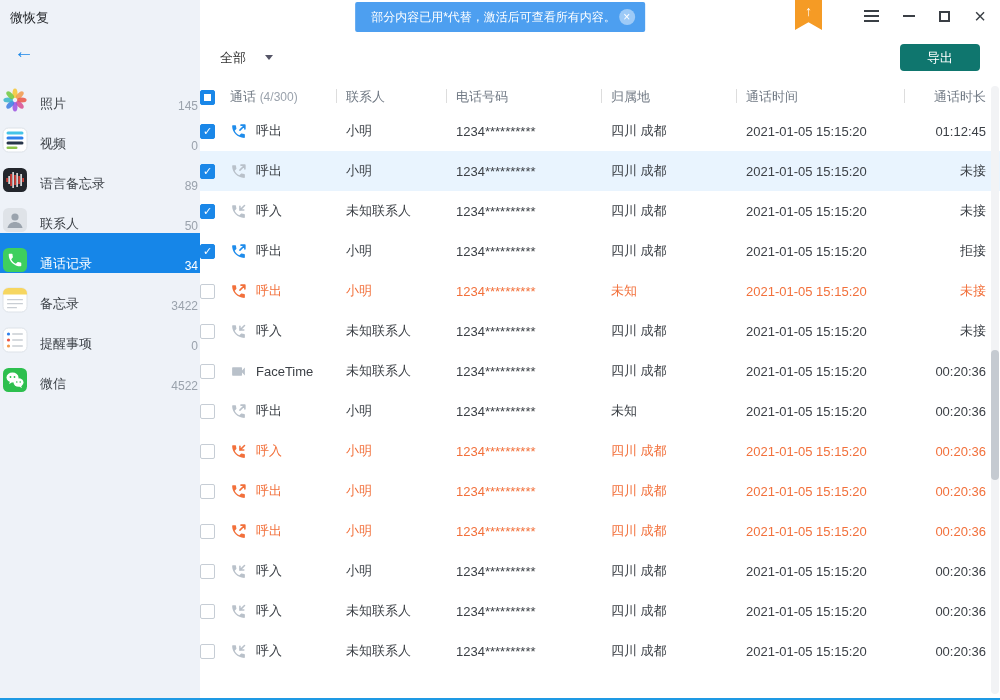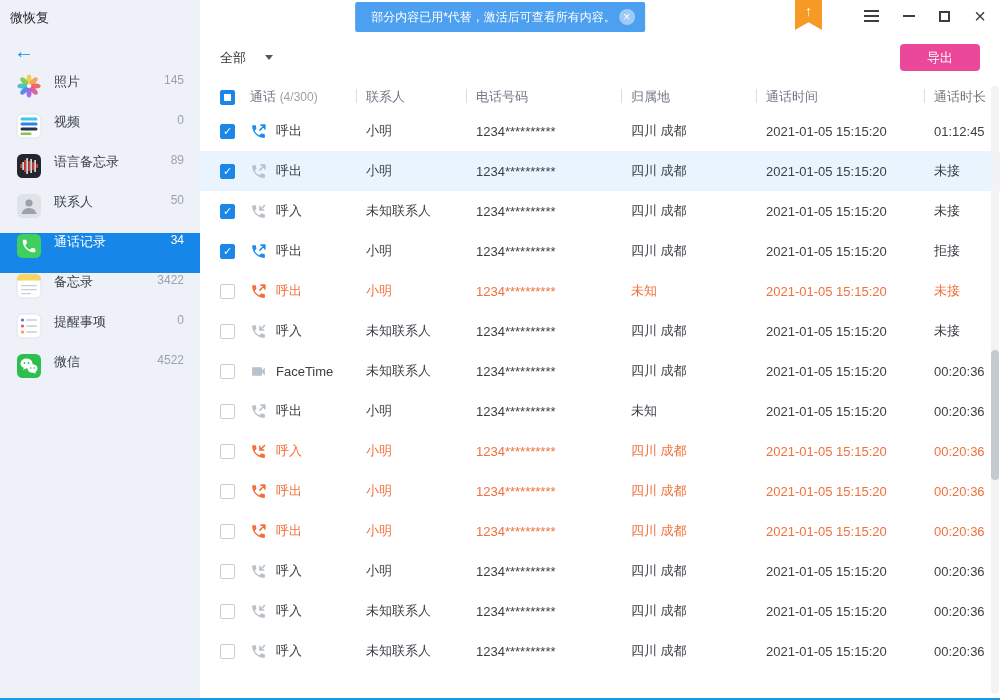--- a/index.html
+++ b/index.html
@@ -4,44 +4,44 @@
 <style>
   *{margin:0;padding:0;box-sizing:border-box}
   html,body{width:1000px;height:700px;overflow:hidden}
   body{font-family:"Liberation Sans","DejaVu Sans",sans-serif;background:#fff}
   .window{display:flex;width:1000px;height:700px;position:relative;border-bottom:2px solid #1e9ae4}
   
   .sidebar{width:200px;background:#eef2f8;flex-shrink:0;height:100%}
   .app-title{font-size:13px;color:#24272b;padding:9px 16px 0 10px}
   .back-btn{color:#1a87e8;font-size:20px;line-height:1;margin:14px 0 0 14px;cursor:pointer;width:24px}
   .side-list{margin-top:12px}
-  .side-item{height:40px;display:flex;align-items:flex-start;padding:0 16px;cursor:pointer}
+  .side-item{height:40px;display:flex;align-items:flex-end;padding:0 2px;cursor:pointer}
   .side-item.active{background:#1686e8}
   .side-icon{width:26px;height:26px;margin-right:12px;flex-shrink:0}
   .side-icon svg{width:26px;height:26px;display:block}
   .side-label{font-size:13px;color:#3a3f45;flex:1}
   .side-count{font-size:12px;color:#9aa2ac}
   .side-item.active .side-label,.side-item.active .side-count{color:#fff}
   
   .main{flex:1;position:relative;height:100%;background:#fff;overflow:hidden}
   .toolbar{display:flex;justify-content:space-between;align-items:center;padding:0 20px;margin-top:44px}
   .filter{display:flex;align-items:center;gap:19px;font-size:13px;color:#333;cursor:pointer}
   .caret{width:0;height:0;border-left:4px solid transparent;border-right:4px solid transparent;border-top:5px solid #556}
-  .export-btn{width:80px;height:27px;background:#ec4899;color:#fff;border:none;border-radius:4px;font-size:13px;cursor:pointer}
+  .export-btn{width:80px;height:27px;background:#0f766e;color:#fff;border:none;border-radius:4px;font-size:13px;cursor:pointer}
   
-  .grid{display:grid;grid-template-columns:30px 26px 90px 110px 155px 135px 168px 1fr;align-items:center;padding-left:20px;padding-right:14px}
+  .grid{display:grid;grid-template-columns:30px 26px 90px 110px 155px 135px 168px 1fr;align-items:center;padding-right:14px}
   .thead{margin-top:12px;height:28px;color:#6f7883;font-size:13px}
   .th{position:relative}
   .th.div::before{content:"";position:absolute;left:-10px;top:1px;height:14px;width:1px;background:#ddd}
   .th-call{grid-column:2/4}
   .muted{color:#9aa2ac;font-size:12px}
   .trow{height:40px;font-size:13px;color:#3c4046}
   .trow.highlight{background:#e9f4fe}
   .trow.orange{color:#f2703b}
-  .cell-duration{}
+  .cell-duration{text-align:right}
   .checkbox{width:15px;height:15px;border:1px solid #c6cdd5;border-radius:2px;background:#fff;display:flex;align-items:center;justify-content:center;cursor:pointer}
   .checkbox.checked{background:#1a87e8;border-color:#1a87e8}
   .checkbox.checked::after{content:"\2713";color:#fff;font-size:11px;font-weight:bold}
   .checkbox.indeterminate{background:#1a87e8;border-color:#1a87e8}
   .checkbox.indeterminate::after{content:"";width:7px;height:7px;background:#fff;display:block}
   .call-icon{width:17px;height:17px}
   .call-icon svg{width:17px;height:17px;display:block}
   .ic-blue{color:#1f8ceb}.ic-gray{color:#b9c1ca}.ic-orange{color:#f2703b}
   
   .banner{position:absolute;left:50%;transform:translateX(-50%);top:2px;height:30px;background:#4d9ff0;color:#fff;font-size:12px;display:flex;align-items:center;gap:3px;padding:0 10px 0 16px;z-index:10;white-space:nowrap;border-radius:2px}

